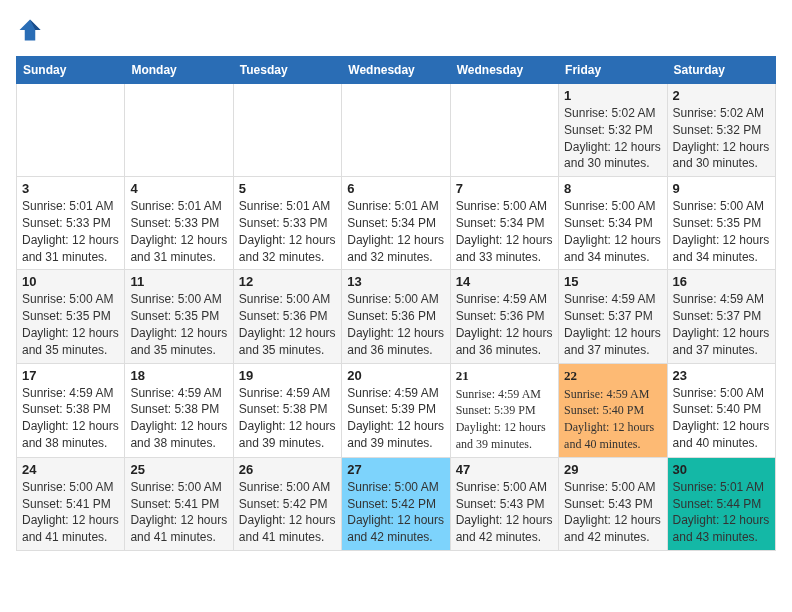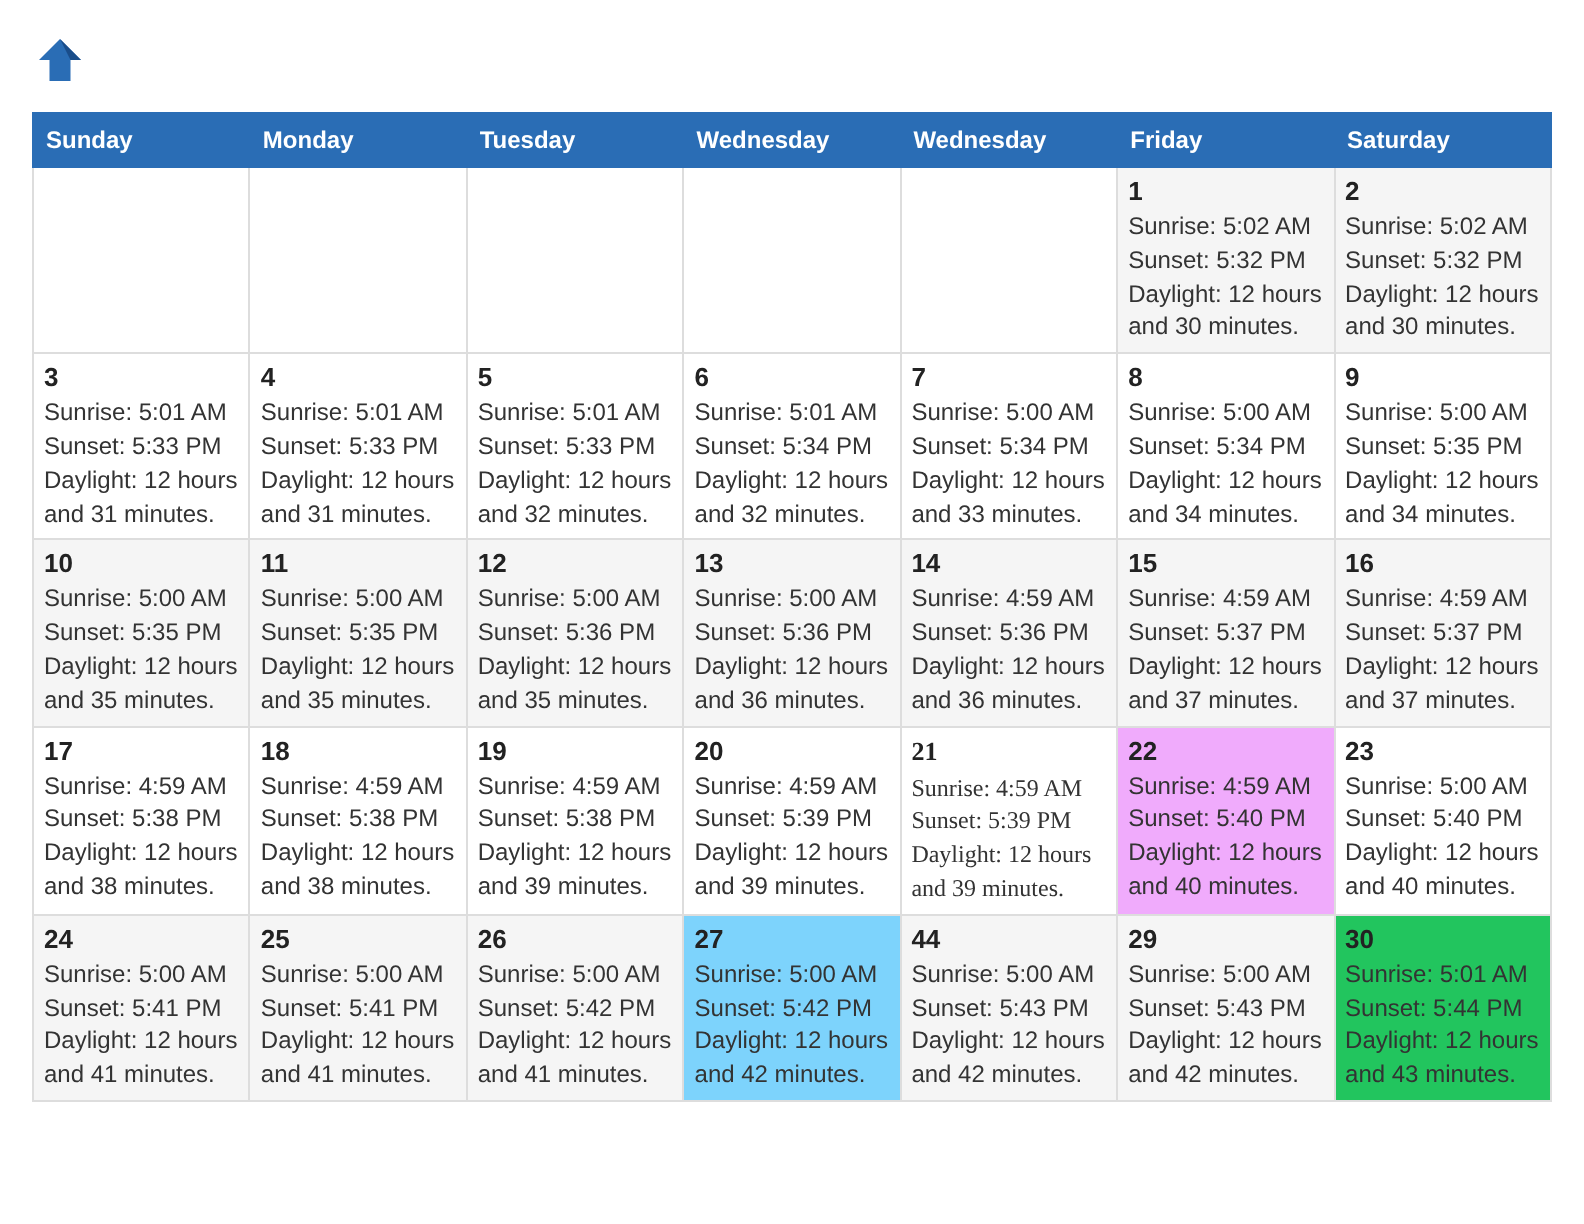--- a/index.html
+++ b/index.html
@@ -253,21 +253,21 @@
           <div class="day-info" style="white-space: pre-line;">Sunrise: 4:59 AM
 Sunset: 5:39 PM
 Daylight: 12 hours and 39 minutes.</div>
         </td>
         <td style="background: rgb(255, 255, 255); font-family: Liberation Serif, serif;">
           <div class="day-number">21</div>
           <div class="day-info" style="white-space: pre-line;">Sunrise: 4:59 AM
 Sunset: 5:39 PM
 Daylight: 12 hours and 39 minutes.</div>
         </td>
-        <td style="background: #f0abfc;">
+        <td style="background: #fdba74; font-family: Liberation Serif, serif;">
           <div class="day-number">22</div>
           <div class="day-info" style="white-space: pre-line;">Sunrise: 4:59 AM
 Sunset: 5:40 PM
 Daylight: 12 hours and 40 minutes.</div>
         </td>
         <td style="background: rgb(255, 255, 255);">
           <div class="day-number">23</div>
           <div class="day-info" style="white-space: pre-line;">Sunrise: 5:00 AM
 Sunset: 5:40 PM
 Daylight: 12 hours and 40 minutes.</div>
@@ -292,32 +292,32 @@
 Sunset: 5:42 PM
 Daylight: 12 hours and 41 minutes.</div>
         </td>
         <td style="background: #7dd3fc;">
           <div class="day-number">27</div>
           <div class="day-info" style="white-space: pre-line;">Sunrise: 5:00 AM
 Sunset: 5:42 PM
 Daylight: 12 hours and 42 minutes.</div>
         </td>
         <td style="background: rgb(245, 245, 245);">
-          <div class="day-number">44</div>
+          <div class="day-number">47</div>
           <div class="day-info" style="white-space: pre-line;">Sunrise: 5:00 AM
 Sunset: 5:43 PM
 Daylight: 12 hours and 42 minutes.</div>
         </td>
         <td style="background: rgb(245, 245, 245);">
           <div class="day-number">29</div>
           <div class="day-info" style="white-space: pre-line;">Sunrise: 5:00 AM
 Sunset: 5:43 PM
 Daylight: 12 hours and 42 minutes.</div>
         </td>
-        <td style="background: #22c55e;">
+        <td style="background: #14b8a6;">
           <div class="day-number">30</div>
           <div class="day-info" style="white-space: pre-line;">Sunrise: 5:01 AM
 Sunset: 5:44 PM
 Daylight: 12 hours and 43 minutes.</div>
         </td>
       </tr>
     </tbody>
 </table>
 
 </body></html>

